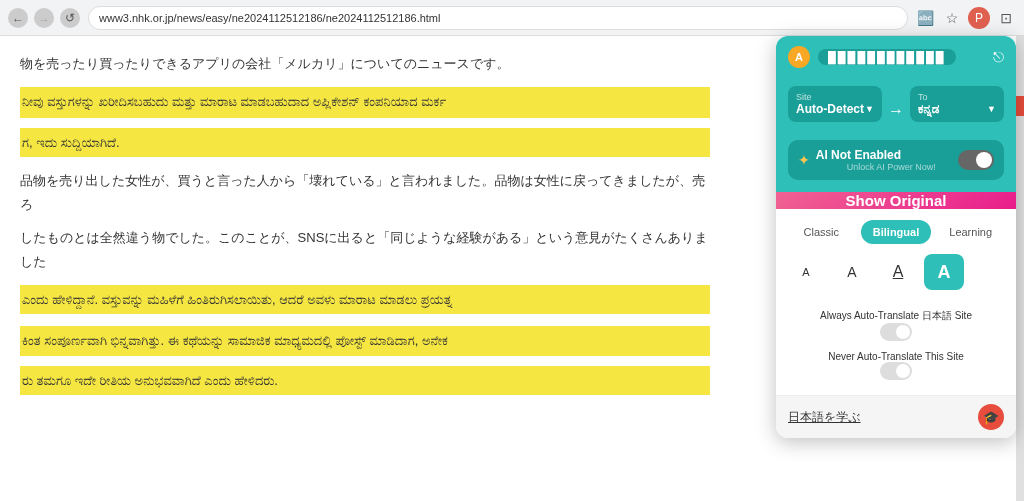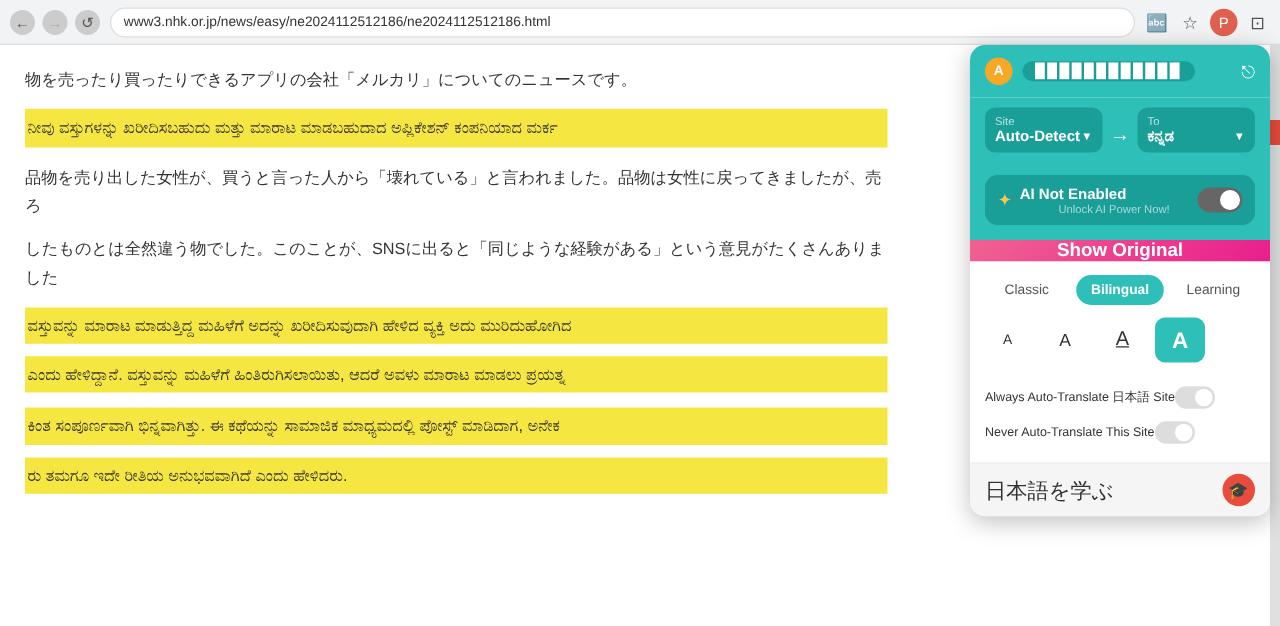--- a/index.html
+++ b/index.html
@@ -303,22 +303,23 @@
     .font-a-large-underline { font-size: 16px; color: #333; text-decoration: underline; }
     .font-a-xl { font-size: 18px; color: #fff; font-weight: bold; }
 
     
     .settings-section {
       padding: 6px 12px 10px;
     }
     .settings-row {
       display: flex;
       align-items: center;
-      justify-content: flex-start;
+      justify-content: center;
       padding: 5px 0;
+      flex-direction: column;
     }
     .settings-label {
       font-size: 10px;
       color: #333;
     }
     .toggle-small {
       width: 32px;
       height: 18px;
       background: #ddd;
       border-radius: 9px;
@@ -357,29 +358,31 @@
 
 <div class="page-content">
   <div class="text-block">
     <div class="japanese-text">物を売ったり買ったりできるアプリの会社「メルカリ」についてのニュースです。</div>
   </div>
 
   <div class="text-block">
     <div class="japanese-text" style="background:#f5e642; padding: 3px 2px; line-height:1.9;">
       <span>ನೀವು ವಸ್ತುಗಳನ್ನು ಖರೀದಿಸಬಹುದು ಮತ್ತು ಮಾರಾಟ ಮಾಡಬಹುದಾದ ಅಪ್ಲಿಕೇಶನ್ ಕಂಪನಿಯಾದ ಮರ್ಕ</span>
     </div>
+    <div class="japanese-text" style="background:#f5e642; padding: 3px 2px;">
+      <span>ಗ, ಇದು ಸುದ್ದಿಯಾಗಿದೆ.</span>
+    </div>
   </div>
 
   <div class="text-block">
     <div class="japanese-text">品物を売り出した女性が、買うと言った人から「壊れている」と言われました。品物は女性に戻ってきましたが、売ろ</div>
     <div class="japanese-text">したものとは全然違う物でした。このことが、SNSに出ると「同じような経験がある」という意見がたくさんありました</div>
   </div>
 
   <div class="text-block">
-    <div class="japanese-text" style="background:#f5e642; padding: 3px 2px;">ವಸ್ತುವನ್ನು ಮಾರಾಟ ಮಾಡುತ್ತಿದ್ದ ಮಹಿಳೆಗೆ ಅದನ್ನು ಖರೀದಿಸುವುದಾಗಿ ಹೇಳಿದ ವ್ಯಕ್ತಿ ಅದು ಮುರಿದುಹೋಗಿದ</div>
     <div class="japanese-text" style="background:#f5e642; padding: 3px 2px;">ಎಂದು ಹೇಳಿದ್ದಾನೆ. ವಸ್ತುವನ್ನು ಮಹಿಳೆಗೆ ಹಿಂತಿರುಗಿಸಲಾಯಿತು, ಆದರೆ ಅವಳು ಮಾರಾಟ ಮಾಡಲು ಪ್ರಯತ್ನ</div>
     <div class="japanese-text" style="background:#f5e642; padding: 3px 2px; margin-top: 12px;">ಕಿಂತ ಸಂಪೂರ್ಣವಾಗಿ ಭಿನ್ನವಾಗಿತ್ತು. ಈ ಕಥೆಯನ್ನು ಸಾಮಾಜಿಕ ಮಾಧ್ಯಮದಲ್ಲಿ ಪೋಸ್ಟ್ ಮಾಡಿದಾಗ, ಅನೇಕ</div>
     <div class="japanese-text" style="background:#f5e642; padding: 3px 2px;">ರು ತಮಗೂ ಇದೇ ರೀತಿಯ ಅನುಭವವಾಗಿದೆ ಎಂದು ಹೇಳಿದರು.</div>
   </div>
 </div>
 
 <div class="right-sidebar">
   <div class="sidebar-marker" style="top: 60px;"></div>
 </div>
 
@@ -466,17 +469,17 @@
     <div class="settings-row">
       <span class="settings-label">Never Auto-Translate This Site</span>
       <div class="toggle-small">
         <div class="toggle-small-knob"></div>
       </div>
     </div>
   </div>
 
   
   <div style="background:#f5f5f5; padding: 8px 12px; display:flex; align-items:center; justify-content:space-between; border-top:1px solid #eee;">
-    <span style="font-size:17px; color:#333;">日本語を学ぶ</span>
+    <span style="font-size:12px; color:#333;text-decoration:underline;">日本語を学ぶ</span>
     <div style="width:26px;height:26px;border-radius:50%;background:#e74c3c;display:flex;align-items:center;justify-content:center;color:#fff;font-size:13px;cursor:pointer;">🎓</div>
   </div>
 
 </div>
 
 </body></html>

